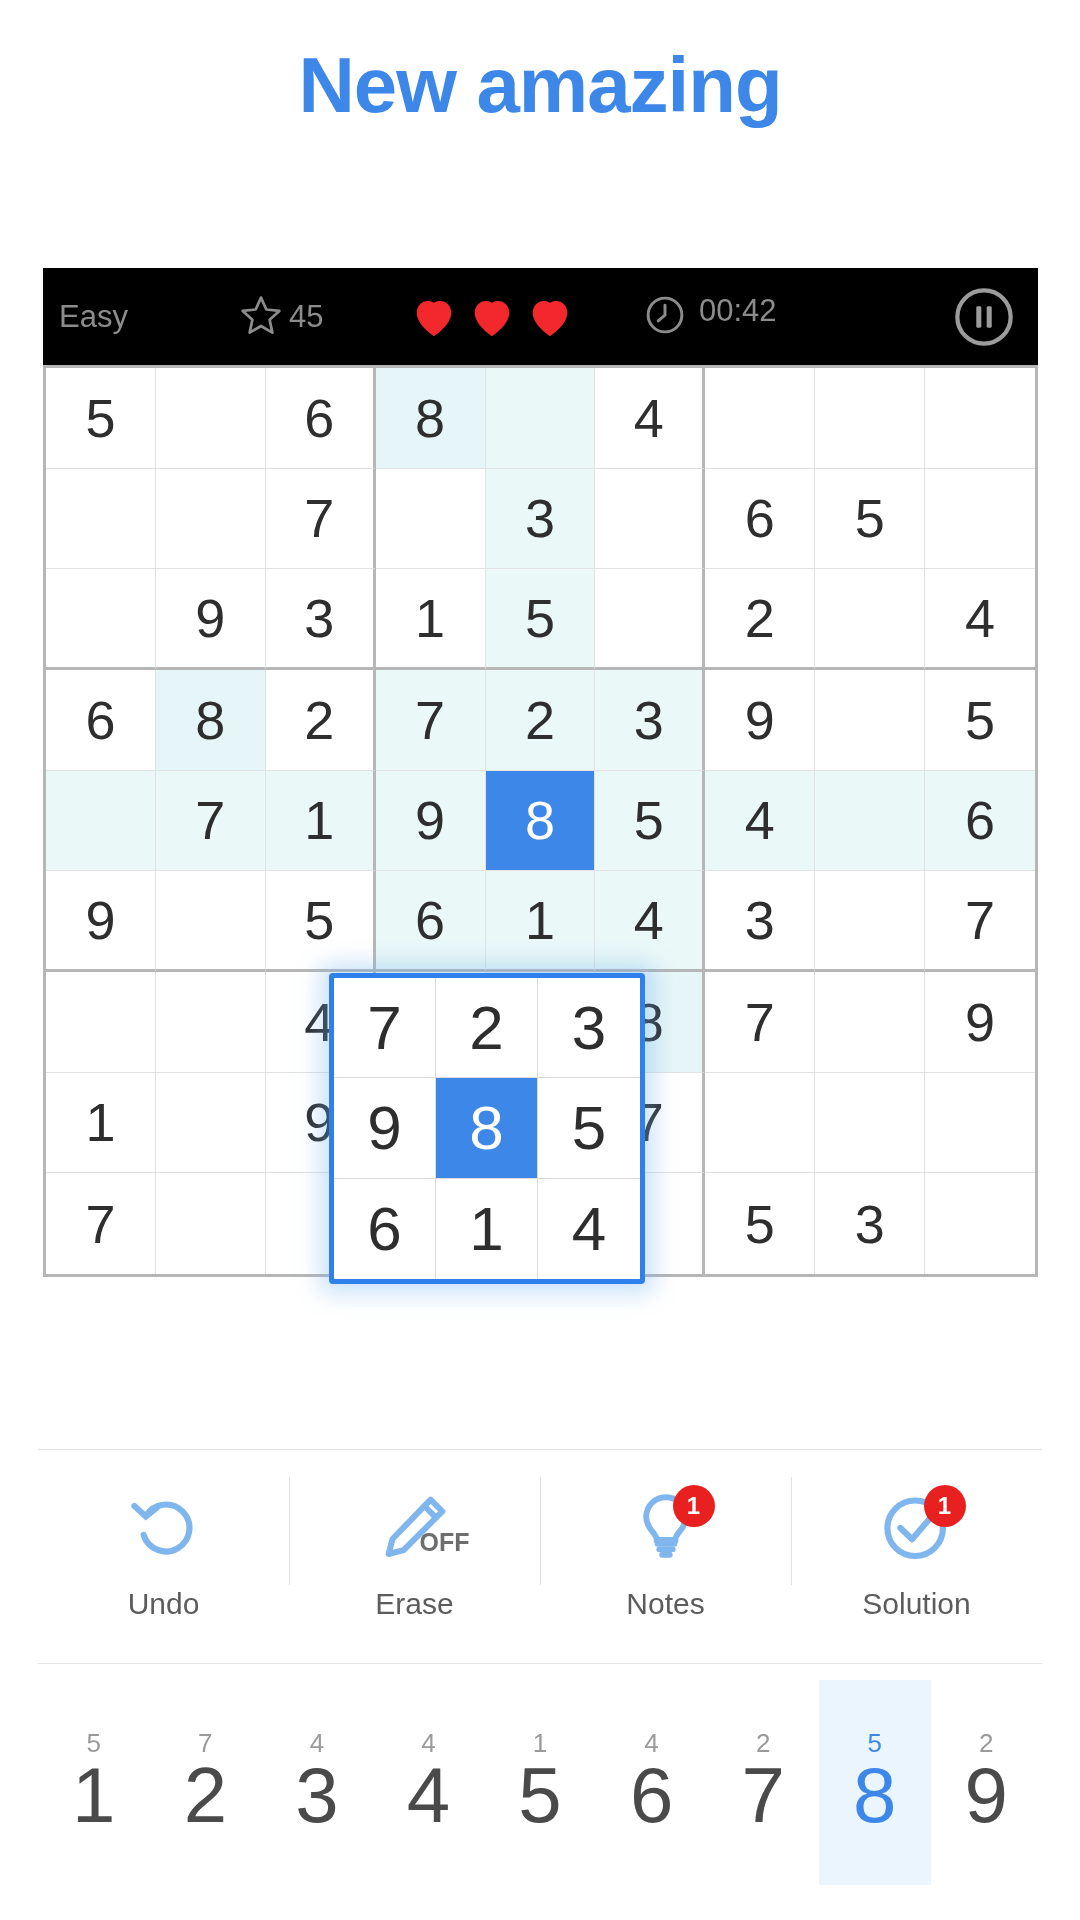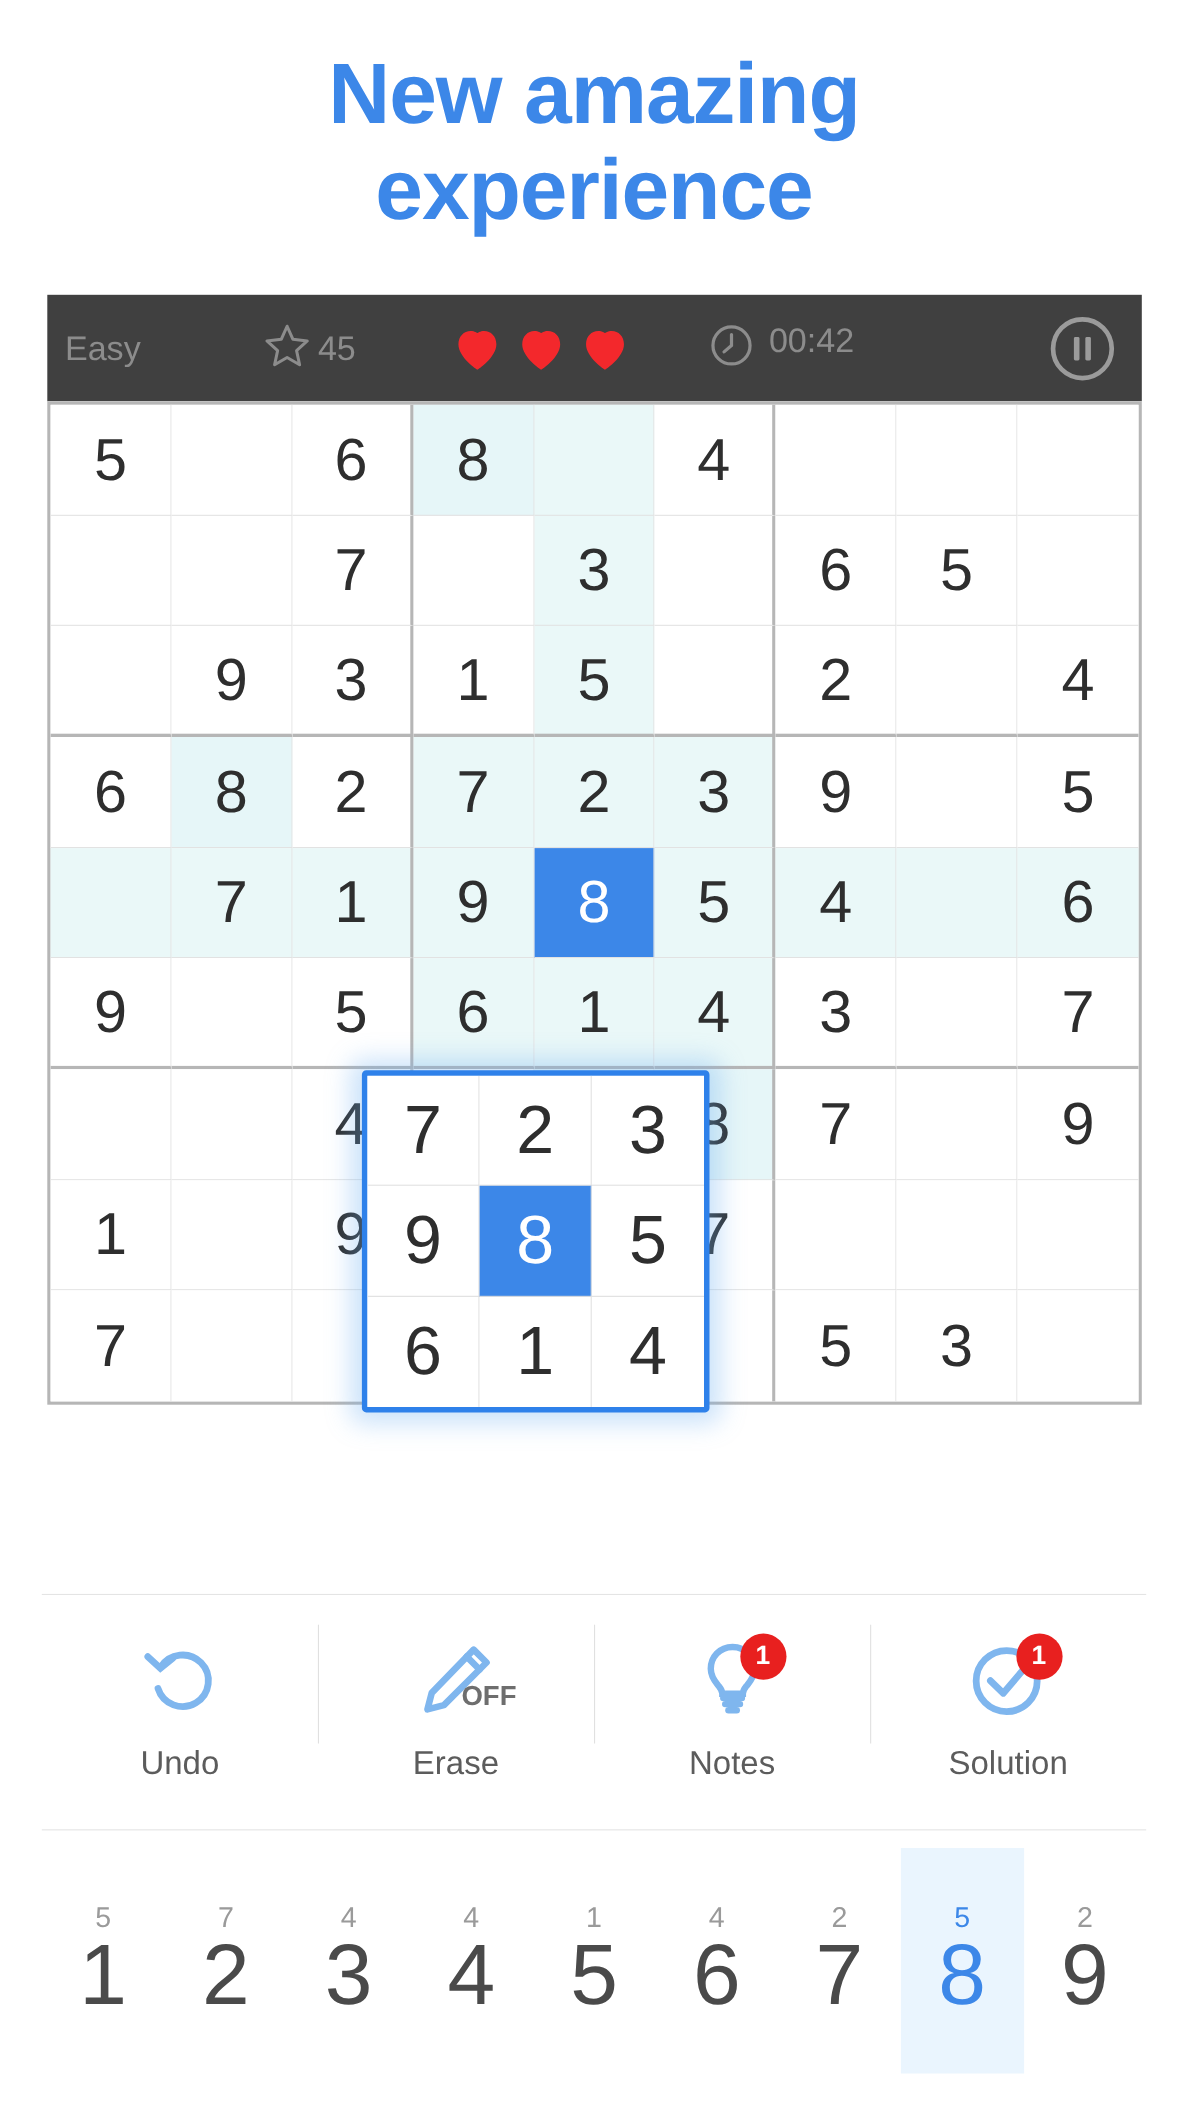--- a/index.html
+++ b/index.html
@@ -25,21 +25,21 @@
 
   
   .game-card {
     position: absolute; left: 43px; top: 268px; width: 995px;
   }
 
   
   .statusbar {
     position: relative;
     height: 97px;
-    background: #404040;
+    background: #000000;
     display: flex;
     align-items: center;
   }
   .st-difficulty {
     position: absolute; left: 16px;
     font-size: 31px; color: #8c8c8c; font-weight: normal;
   }
   .st-score {
     position: absolute; left: 196px;
     display: flex; align-items: center; gap: 6px; text-align: center;
@@ -191,21 +191,20 @@
   .numkey.active .cnt { color: #3c87e8; }
   .numkey.active .dig { color: #3c87e8; }
 </style>
 </head>
 <body>
 
 <div id="app">
 
   <div class="promo">
     <span class="line">New amazing</span>
-    <span class="line">experience</span>
   </div>
 
   <div class="game-card">
 
     <div class="statusbar">
 
       <div class="st-difficulty">Easy</div>
 
       <div class="st-score">
         <span>

